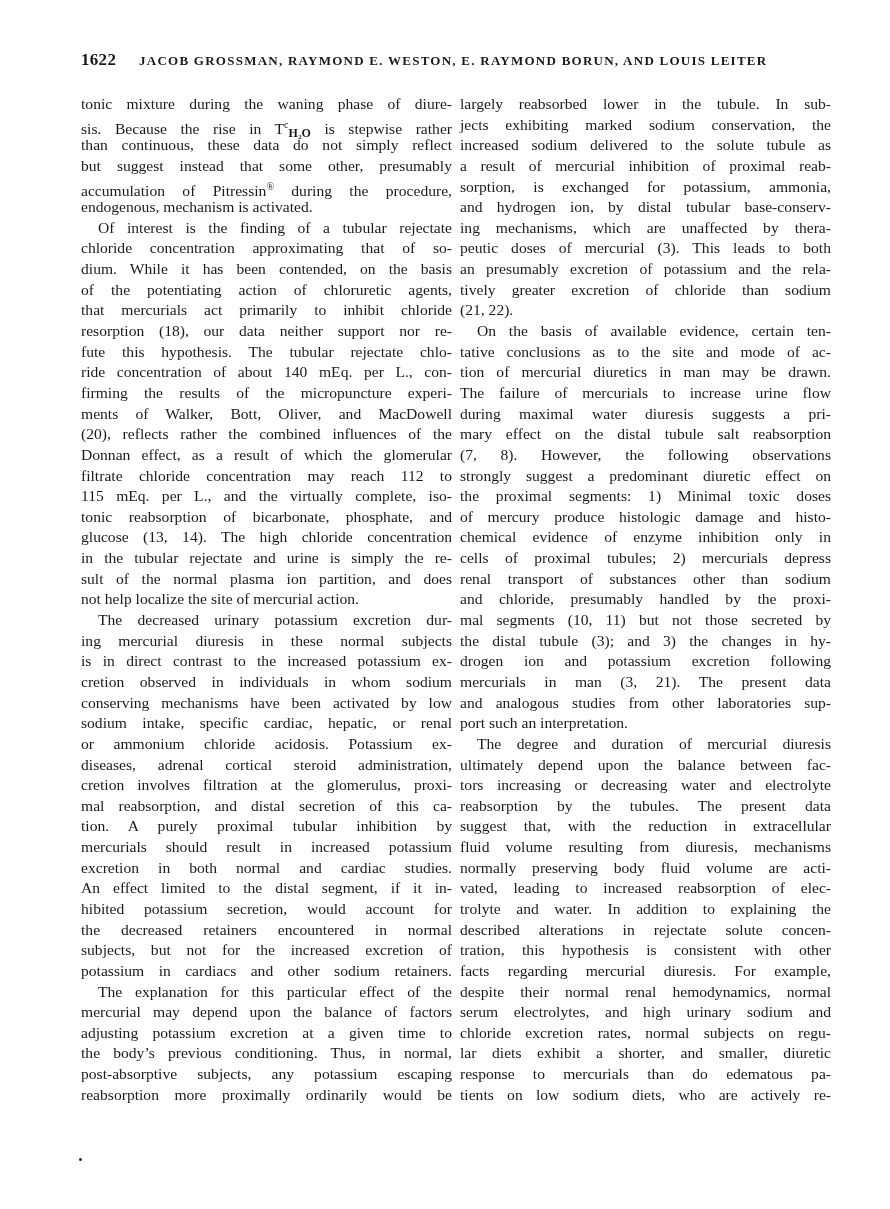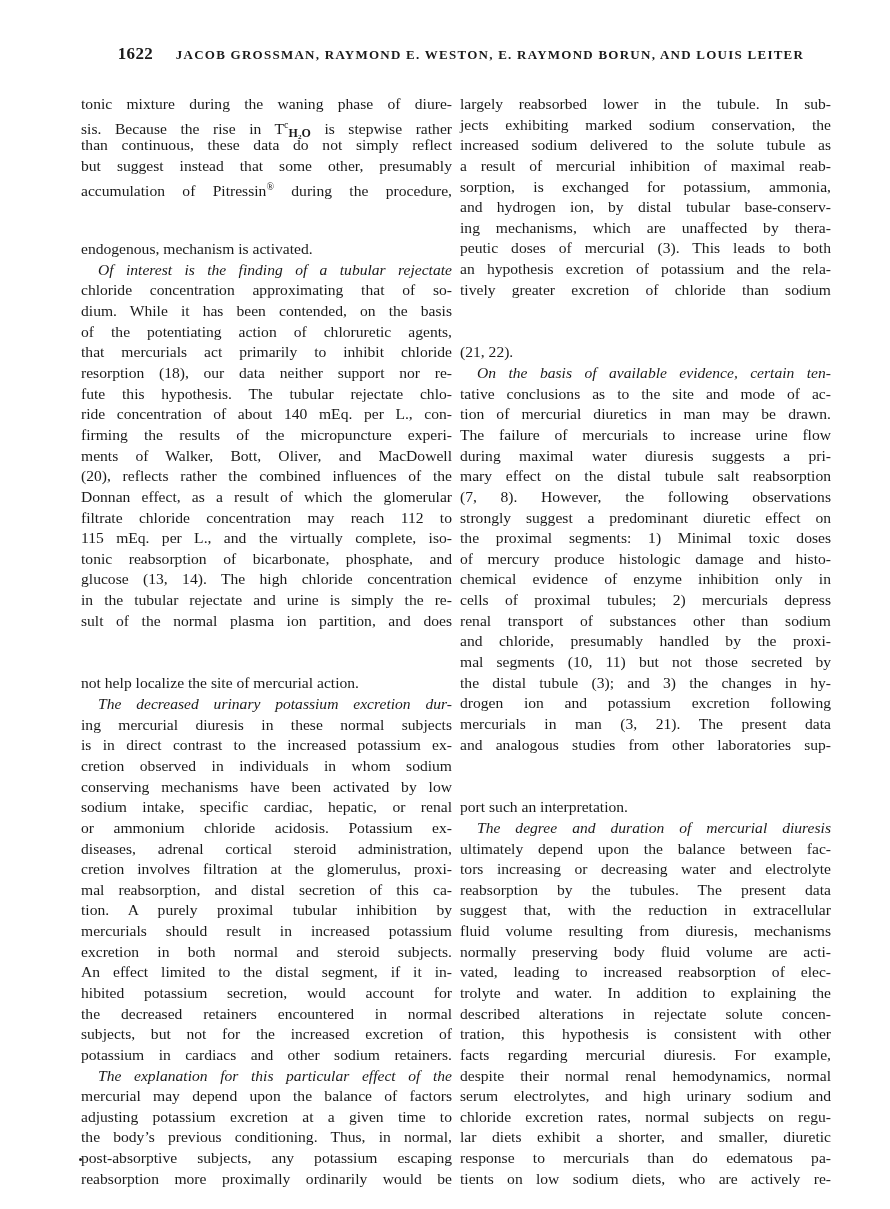--- a/index.html
+++ b/index.html
@@ -2,43 +2,43 @@
 <html><head>
 <meta charset="utf-8">
 <style>
   html, body { margin: 0; padding: 0; background: #ffffff; }
   body {
     width: 890px; height: 1209px; position: relative; overflow: hidden;
     font-family: "DejaVu Serif", "Liberation Serif", serif;
     color: #1a1a1a;
   }
   .running-head {
-    position: absolute; left: 81px; top: 44px; width: 760px; height: 24px;
-    display: flex; align-items: baseline; justify-content: center;
+    position: absolute; left: 81px; top: 50px; width: 760px; height: 24px;
+    display: flex; align-items: baseline;
   }
   .page-number {
     font-family: "Liberation Serif", serif; font-weight: bold; font-size: 17px;
     width: 58px; letter-spacing: 0.3px;
   }
   .authors {
     font-family: "Liberation Serif", serif; font-size: 13px; letter-spacing: 1.25px;
     text-transform: uppercase; font-weight: 600;
   }
   .column {
     position: absolute; top: 94px; width: 371px;
     font-family: "Liberation Serif", serif; font-size: 15.6px; line-height: 20.65px;
   }
   .col-left { left: 81px; }
   .col-right { left: 460px; }
   .line {
     display: block; white-space: nowrap; text-align: justify; text-align-last: justify;
     height: 20.65px; overflow: visible;
   }
-  .line.last { text-align-last: left; margin-top: 42px; }
-  .line.indent { padding-left: 17px; font-style: italic; }
+  .line.last { text-align-last: left; }
+  .line.indent { padding-left: 17px; }
   .sub { font-size: 12px; vertical-align: -3px; font-weight: bold; }
   .sup { font-size: 10px; vertical-align: 6px; }
   .speck {
     position: absolute; left: 79px; top: 1158px; width: 3px; height: 3px;
     background: #222; border-radius: 50%;
   }
 </style>
 </head>
 <body>
 
@@ -78,43 +78,43 @@
     <span class="line">is in direct contrast to the increased potassium ex-</span>
     <span class="line">cretion observed in individuals in whom sodium</span>
     <span class="line">conserving mechanisms have been activated by low</span>
     <span class="line">sodium intake, specific cardiac, hepatic, or renal</span>
     <span class="line">or ammonium chloride acidosis.  Potassium ex-</span>
     <span class="line">diseases, adrenal cortical steroid administration,</span>
     <span class="line">cretion involves filtration at the glomerulus, proxi-</span>
     <span class="line">mal reabsorption, and distal secretion of this ca-</span>
     <span class="line">tion.  A purely proximal tubular inhibition by</span>
     <span class="line">mercurials should result in increased potassium</span>
-    <span class="line">excretion in both normal and steroid subjects.</span>
+    <span class="line">excretion in both normal and cardiac studies.</span>
     <span class="line">An effect limited to the distal segment, if it in-</span>
     <span class="line">hibited potassium secretion, would account for</span>
     <span class="line">the decreased retainers encountered in normal</span>
     <span class="line">subjects, but not for the increased excretion of</span>
     <span class="line">potassium in cardiacs and other sodium retainers.</span>
     <span class="line indent">The explanation for this particular effect of the</span>
     <span class="line">mercurial may depend upon the balance of factors</span>
     <span class="line">adjusting potassium excretion at a given time to</span>
     <span class="line">the body’s previous conditioning.  Thus, in normal,</span>
     <span class="line">post-absorptive subjects, any potassium escaping</span>
     <span class="line">reabsorption more proximally ordinarily would be</span>
   </div>
 <div class="column col-right" id="col-right">
     <span class="line">largely reabsorbed lower in the tubule.  In sub-</span>
     <span class="line">jects exhibiting marked sodium conservation, the</span>
     <span class="line">increased sodium delivered to the solute tubule as</span>
-    <span class="line">a result of mercurial inhibition of maximal reab-</span>
+    <span class="line">a result of mercurial inhibition of proximal reab-</span>
     <span class="line">sorption, is exchanged for potassium, ammonia,</span>
     <span class="line">and hydrogen ion, by distal tubular base-conserv-</span>
     <span class="line">ing mechanisms, which are unaffected by thera-</span>
     <span class="line">peutic doses of mercurial (3).  This leads to both</span>
-    <span class="line">an hypothesis excretion of potassium and the rela-</span>
+    <span class="line">an presumably excretion of potassium and the rela-</span>
     <span class="line">tively greater excretion of chloride than sodium</span>
     <span class="line last">(21, 22).</span>
     <span class="line indent">On the basis of available evidence, certain ten-</span>
     <span class="line">tative conclusions as to the site and mode of ac-</span>
     <span class="line">tion of mercurial diuretics in man may be drawn.</span>
     <span class="line">The failure of mercurials to increase urine flow</span>
     <span class="line">during maximal water diuresis suggests a pri-</span>
     <span class="line">mary effect on the distal tubule salt reabsorption</span>
     <span class="line">(7, 8).  However, the following observations</span>
     <span class="line">strongly suggest a predominant diuretic effect on</span>

